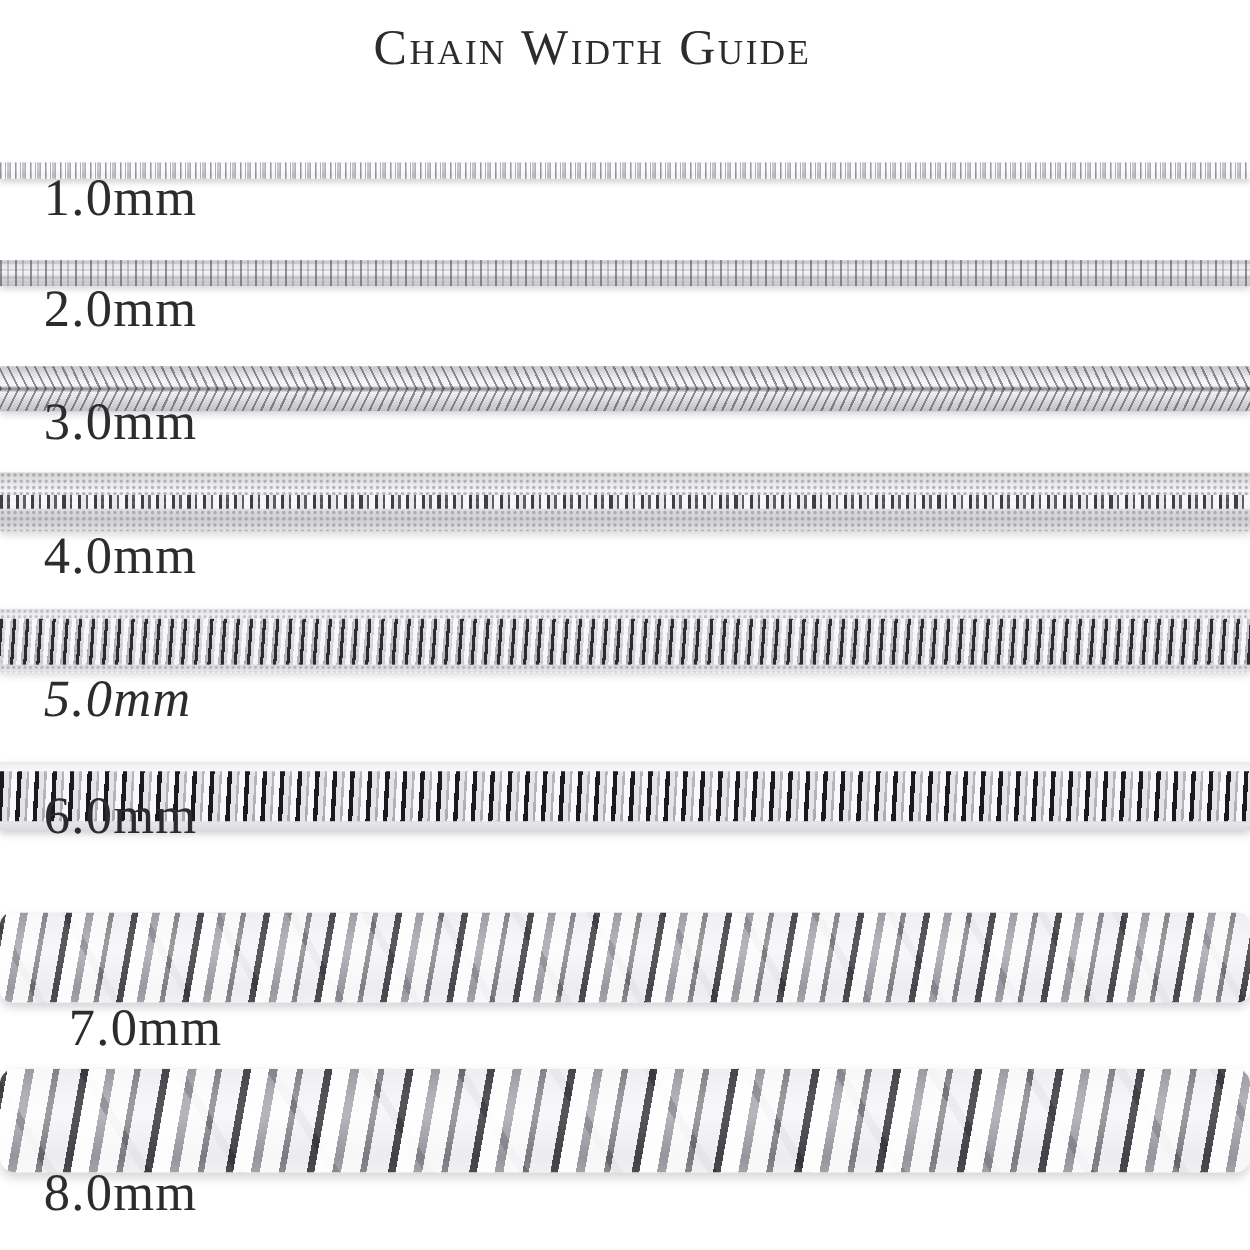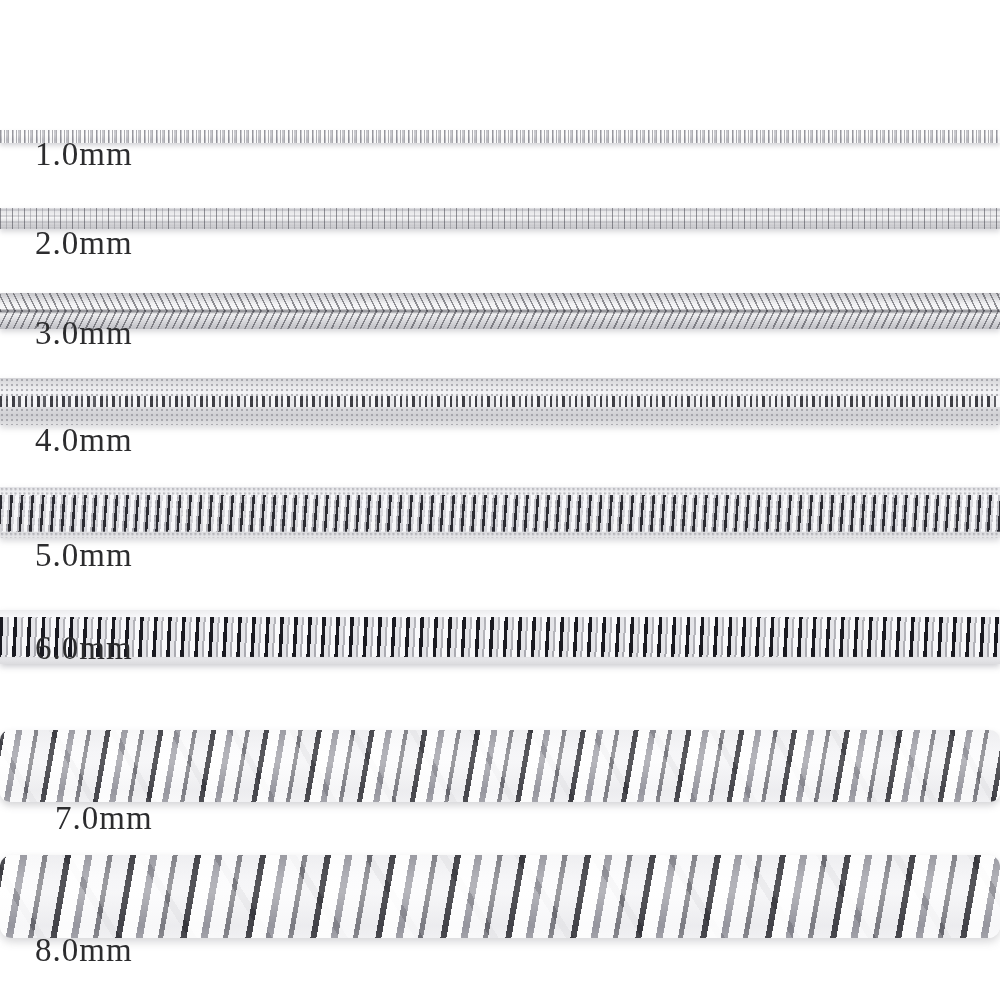--- a/index.html
+++ b/index.html
@@ -21,27 +21,27 @@
     font-weight:normal;
     font-size:40px;
     line-height:1.1;
     letter-spacing:2px;
     color:#2b2b30;
   }
 
   .label{
     position:absolute;
     left:35px;
-    font-size:33px;
+    font-size:42px;
     line-height:1;
     letter-spacing:1px;
     color:#2c2c2e;
   }
   .l1{top:138px;} .l2{top:227px;} .l3{top:317px;} .l4{top:424px;}
-  .l5{top:539px;} .l6{top:632px;} .l7{top:802px;margin-left:20px;} .l8{top:934px;}
+  .l5{top:539px;font-style:italic;} .l6{top:632px;} .l7{top:802px;margin-left:20px;} .l8{top:934px;}
 
   .chain{position:absolute;left:0;right:0;}
 
   
   .c1{top:130px;height:13px;
     background:
       repeating-linear-gradient(90deg, rgba(110,110,118,.55) 0 1px, rgba(255,255,255,0) 1px 4px),
       repeating-linear-gradient(90deg, rgba(160,160,168,.5) 0 2px, rgba(255,255,255,.8) 2px 6px),
       linear-gradient(180deg,#e9e9eb 0%,#f8f8f9 35%,#cfcfd3 75%,#e3e3e5 100%);
     box-shadow:0 3px 4px rgba(120,120,130,.28);
@@ -121,20 +121,21 @@
       repeating-linear-gradient(58deg, rgba(0,0,0,0) 0 32px, rgba(40,40,48,.32) 32px 39px, rgba(0,0,0,0) 39px 64px),
       linear-gradient(180deg,#c5c5c9 0%,#f6f6f8 28%,#ffffff 45%,#b8b8bf 85%,#d6d6d9 100%);
     box-shadow:0 4px 8px rgba(110,110,120,.28);
   }
 </style>
 </head>
 <body>
 
 <div class="page">
 
+  <h1 class="title">Chain Width Guide</h1>
 
   <div class="chain c1"></div>
   <div class="label l1">1.0mm</div>
 
   <div class="chain c2"></div>
   <div class="label l2">2.0mm</div>
 
   <div class="chain c3"></div>
   <div class="label l3">3.0mm</div>
 

